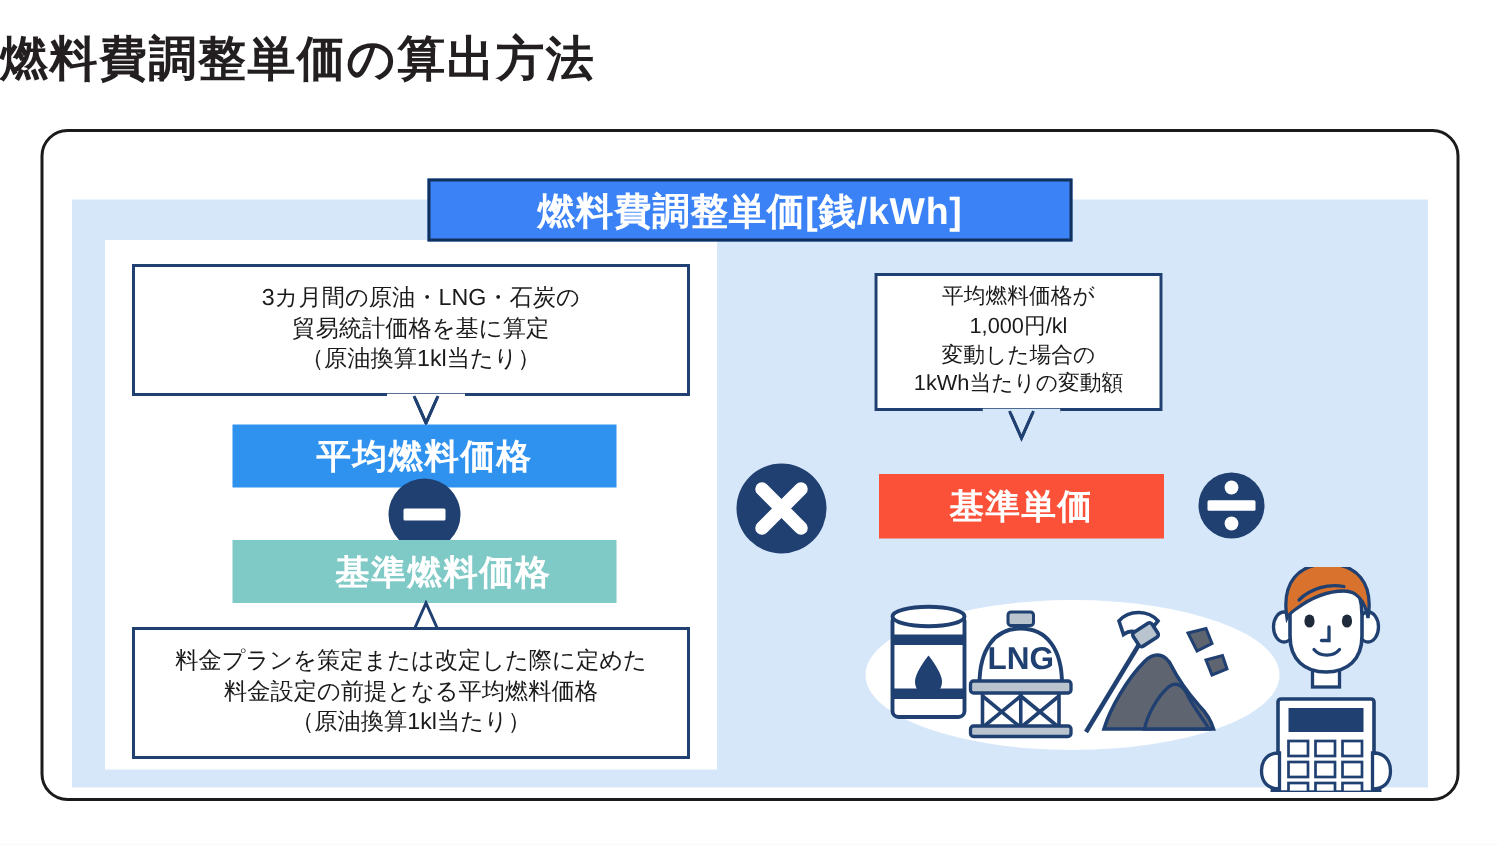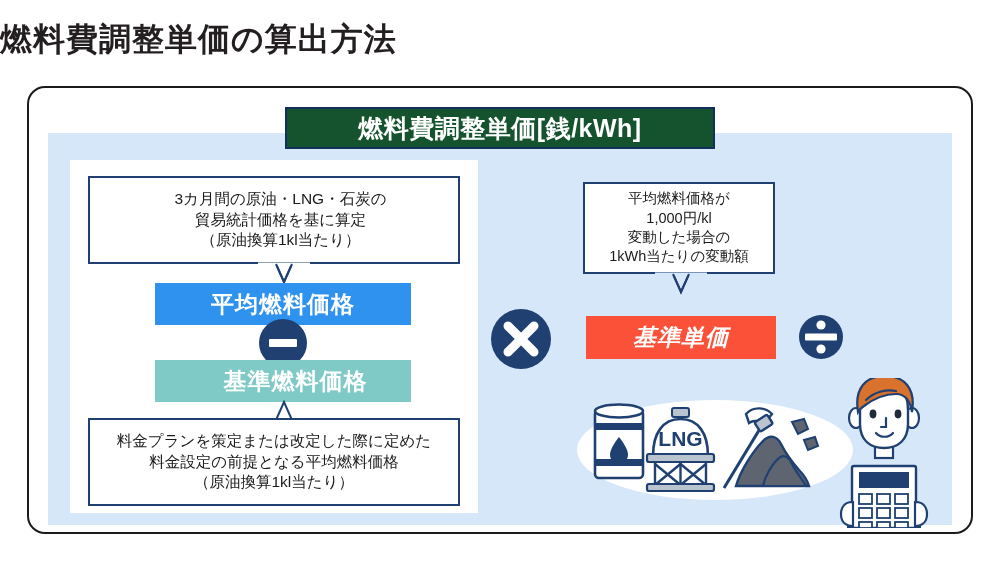--- a/index.html
+++ b/index.html
@@ -30,23 +30,23 @@
 
   
   .blue-panel {
     position: absolute; left: 48px; top: 133px;
     width: 904px; height: 392px;
     background: #d7e7fa;
   }
 
   
   .banner {
-    position: absolute; left: 285px; top: 107px;
+    position: absolute; left: 285px; top: 119px;
     width: 430px; height: 42px;
-    background: #14532d;
+    background: #3b82f6;
     border: 2px solid #12305c;
     display: flex; align-items: center; justify-content: center;
     color: #ffffff; font-size: 25px; font-weight: bold;
     letter-spacing: 0.5px;
   }
 
   
   .white-card {
     position: absolute; left: 70px; top: 160px;
     width: 408px; height: 353px;
@@ -78,21 +78,21 @@
     position: absolute;
     display: flex; align-items: center; justify-content: center;
     color: #ffffff; font-weight: bold; letter-spacing: 1px;
   }
   #bar-average  { left: 155px; top: 283px; width: 256px; height: 42px; background:#2f92ef; font-size: 23px; }
   #bar-standard { left: 155px; top: 360px; width: 256px; height: 42px; background:#7fc9c6; font-size: 23px; padding-left: 25px; }
 
   #box-base {
     position: absolute; left: 586px; top: 316px; width: 190px; height: 43px;
     background: #fa5138; display:flex; align-items:center; justify-content:center;
-    color:#ffffff; font-weight:bold; font-size: 23px; letter-spacing: 1px; font-style: italic;
+    color:#ffffff; font-weight:bold; font-size: 23px; letter-spacing: 1px;
   }
 
   
   .op-circle { position: absolute; }
   #op-minus  { left: 258px; top: 318px; }
   #op-times  { left: 490px; top: 308px; }
   #op-divide { left: 798px; top: 314px; }
 
   #label-1000 {
     position: absolute; left: 845px; top: 313px;

